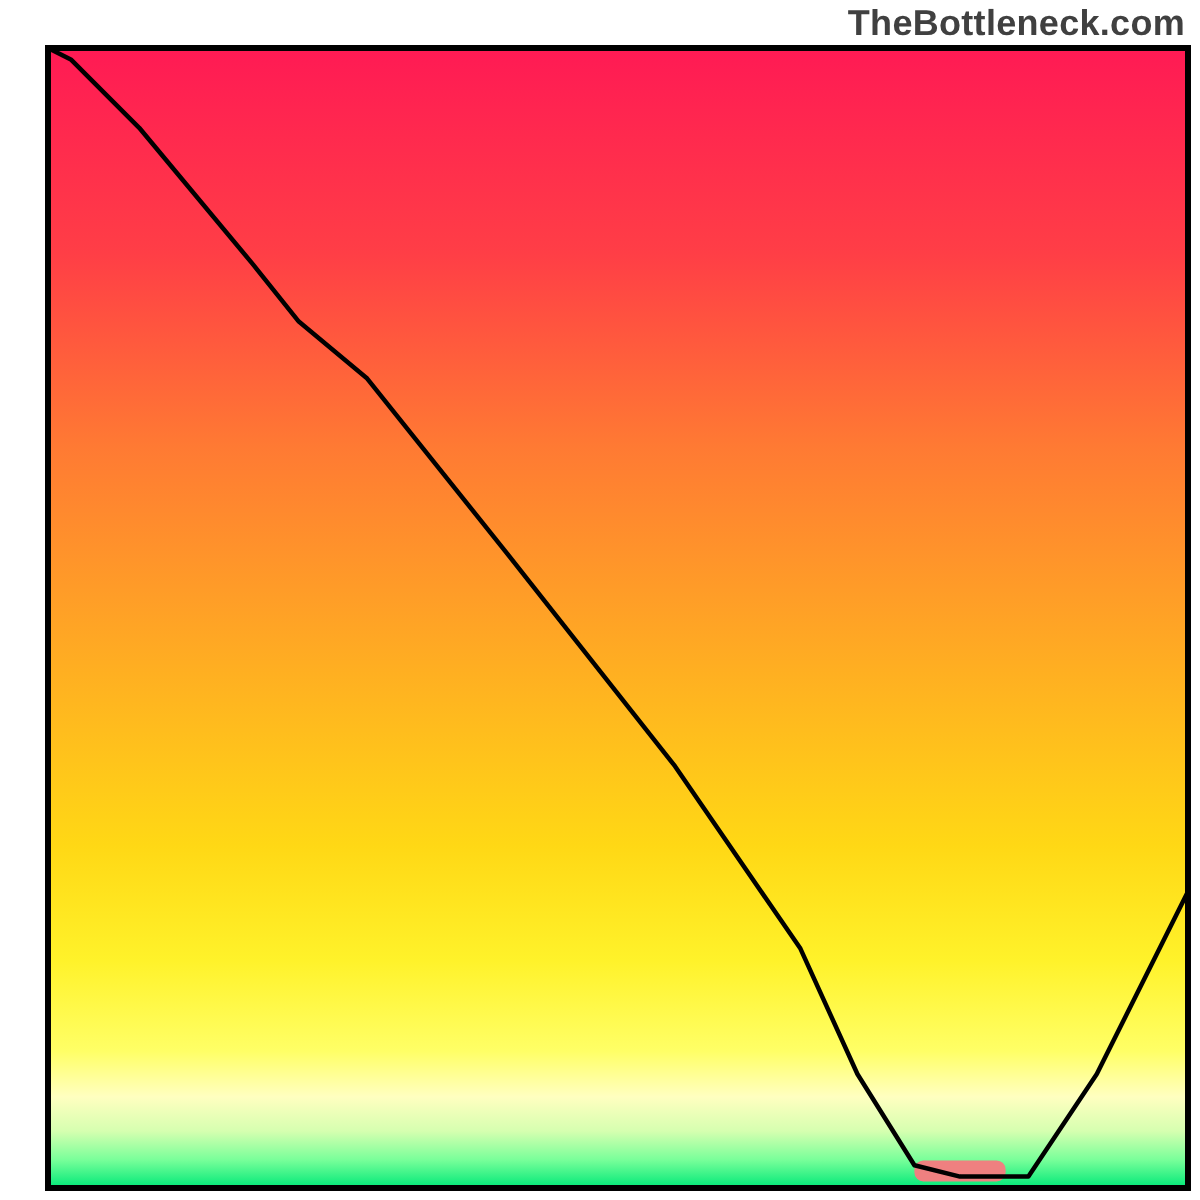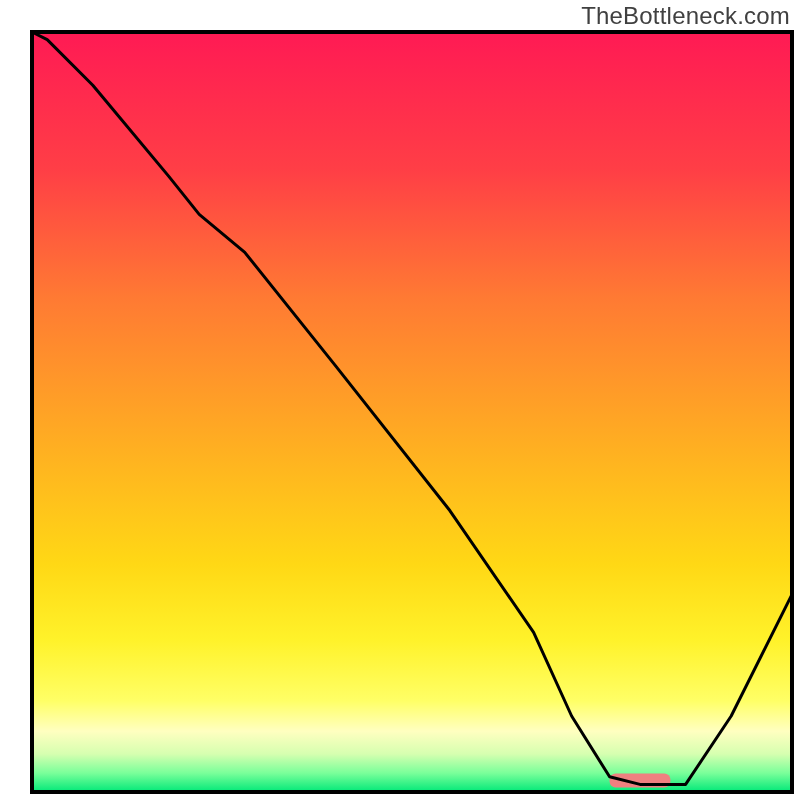--- a/index.html
+++ b/index.html
@@ -13,21 +13,21 @@
   .container {
     position: relative;
     width: 800px;
     height: 800px;
   }
   .watermark {
     position: absolute;
     top: 2px;
     right: 10px;
     font-size: 24px;
-    font-weight: 400;
+    font-weight: 700;
     color: #404040;
     letter-spacing: 0.2px;
     z-index: 3;
   }
   svg.chart {
     position: absolute;
     top: 0;
     left: 0;
   }
 </style>

